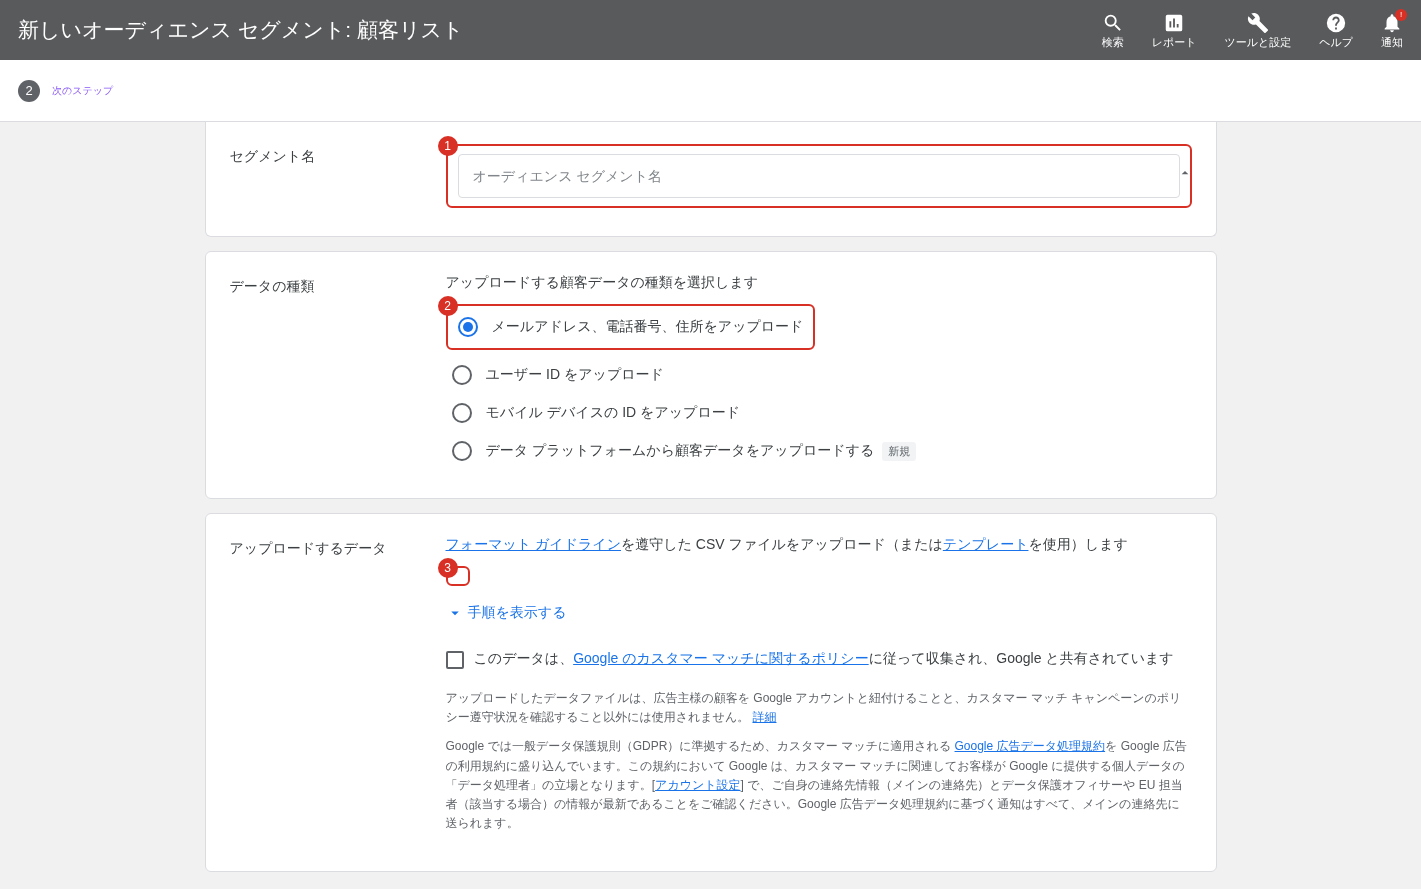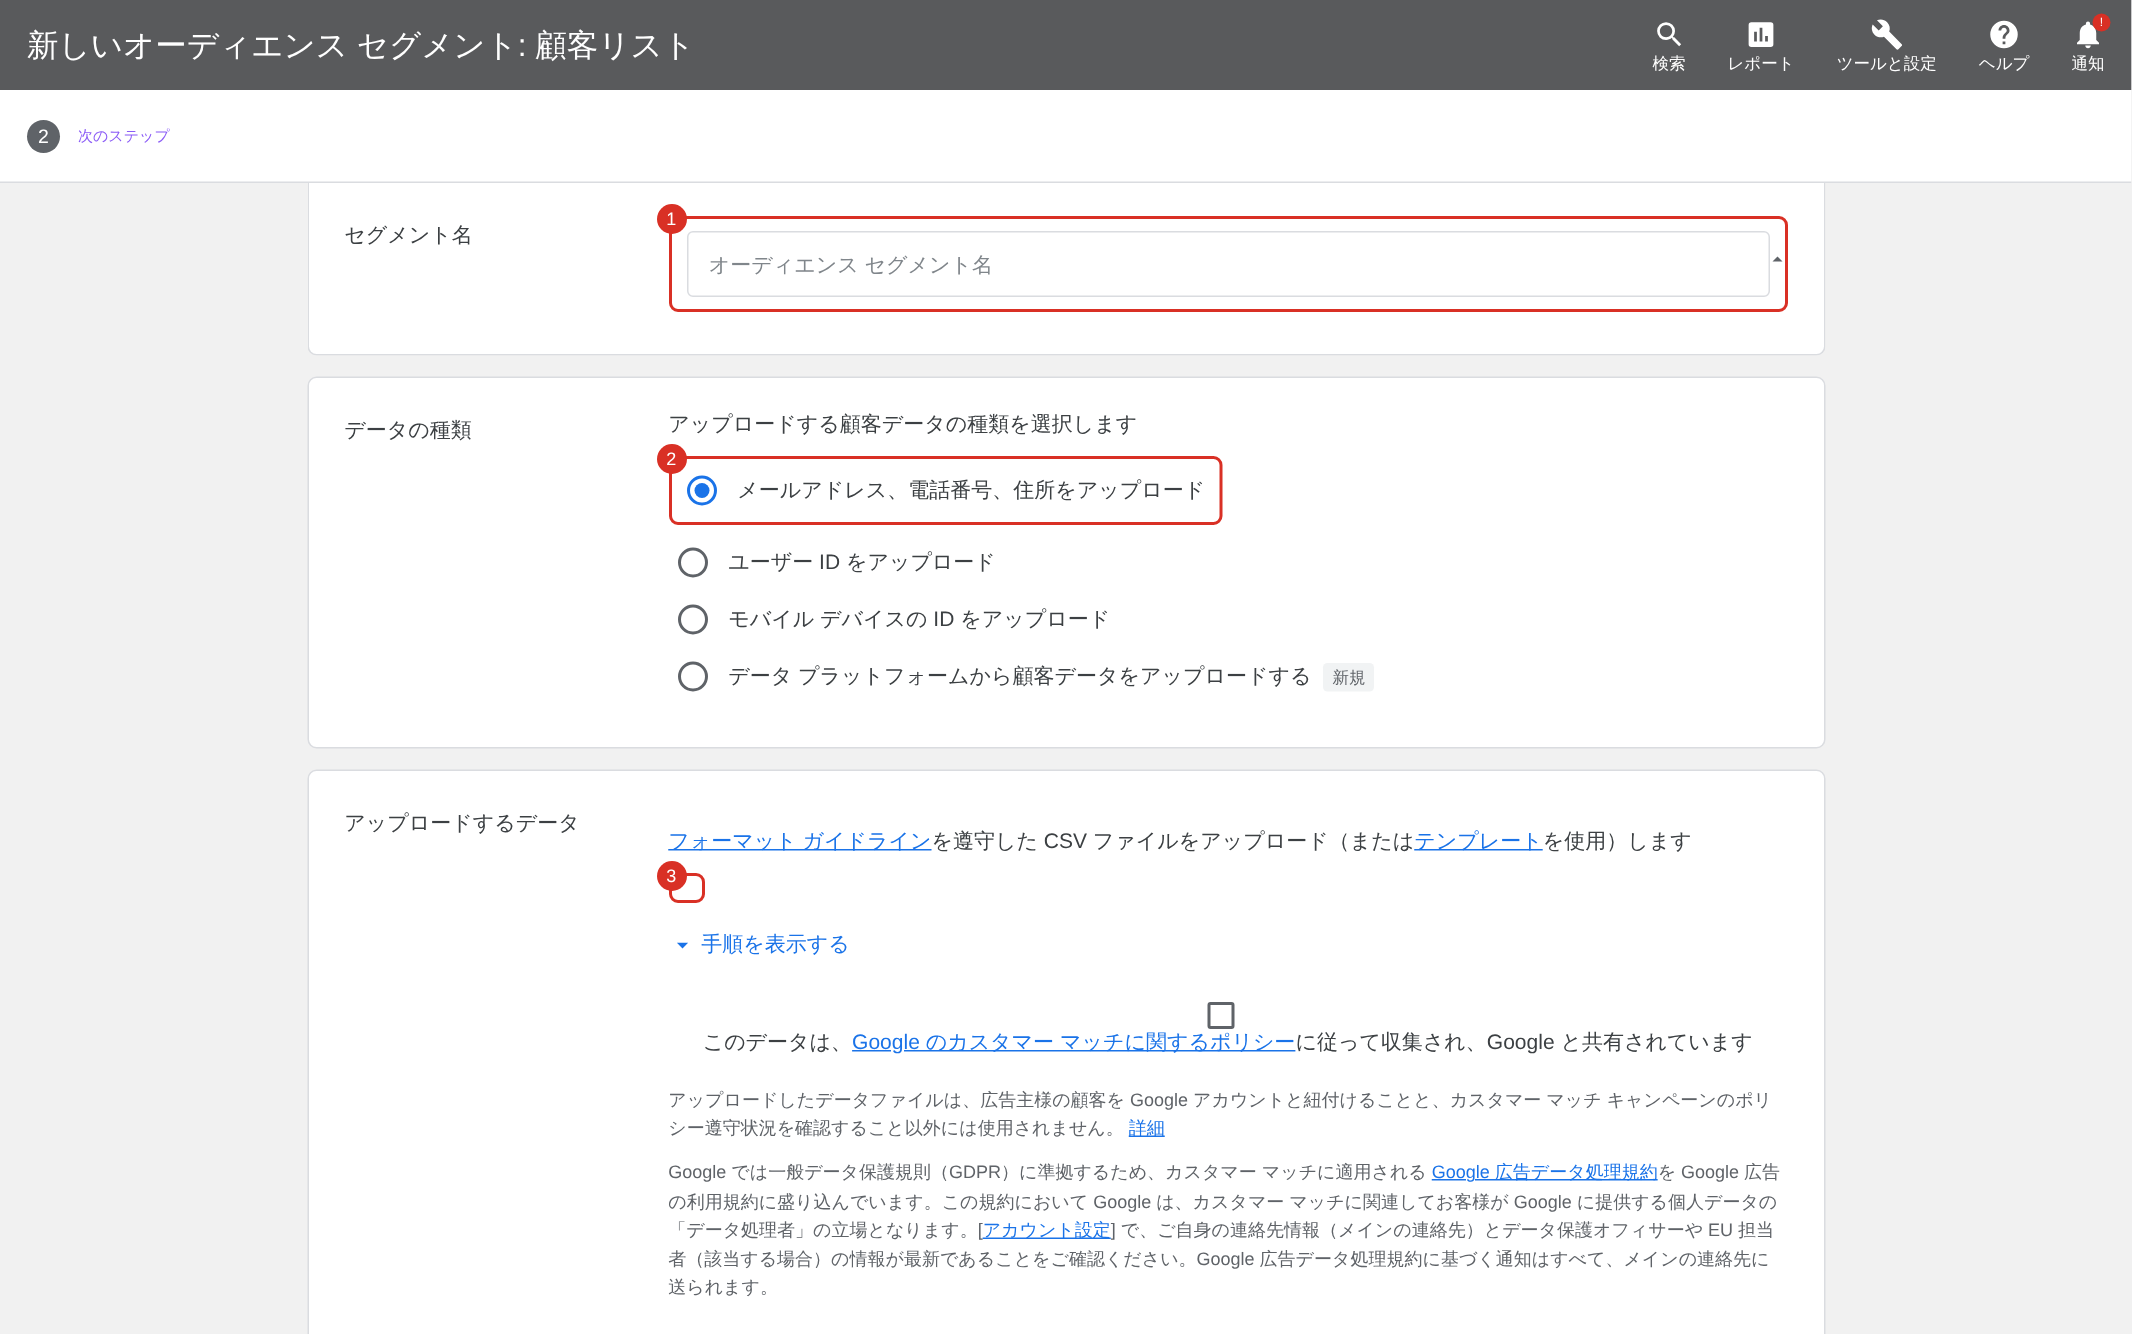--- a/index.html
+++ b/index.html
@@ -93,30 +93,30 @@
     }
     .radio-label { font-size: 14px; color: #3c4043; }
     .badge-new {
       background: #f1f3f4; color: #5f6368; font-size: 11px; padding: 2px 6px;
       border-radius: 3px; margin-left: 8px;
     }
     .radio-annot { border: 2px solid #d93025; border-radius: 6px; padding: 2px 4px; display: inline-flex; position: relative; margin-bottom: 6px;}
     .radio-annot .annot-num { top: -10px; left:-10px;}
     
     .link { color: #1a73e8; text-decoration: underline; cursor: pointer; }
-    .upload-text { font-size: 14px; color: #3c4043; margin-top: 16px; }
+    .upload-text { font-size: 14px; color: #3c4043; }
     .file-btn-wrap { border:2px solid #d93025; border-radius:6px; padding: 8px 10px; display:inline-block; position:relative; margin: 12px 0 14px 0;}
     .file-btn {
       border: 1px solid #dadce0; background: #fff; color: #1a73e8;
       font-size: 14px; padding: 9px 22px; border-radius: 4px; cursor: pointer;
     }
     .expand-row { display: flex; align-items:center; color:#1a73e8; font-size:14px; cursor:pointer; margin-bottom: 28px;}
     .expand-row svg { width:18px; height:18px; fill:#1a73e8; margin-right:4px;}
     
-    .check-row { display:flex; align-items:center; margin-bottom: 20px; flex-direction: column;}
+    .check-row { display:flex; align-items:flex-start; margin-bottom: 20px;}
     .checkbox {
       width:18px; height:18px; border:2px solid #5f6368; border-radius:2px;
       margin-right: 10px; flex-shrink:0; margin-top:1px;
     }
     .check-text { font-size:14px; color:#3c4043; }
     
     .fine-print { font-size: 12px; color:#5f6368; line-height: 1.6; margin-bottom: 10px;}
     .fine-print .link { font-size:12px;text-decoration:underline; }
   </style>
 </head>

